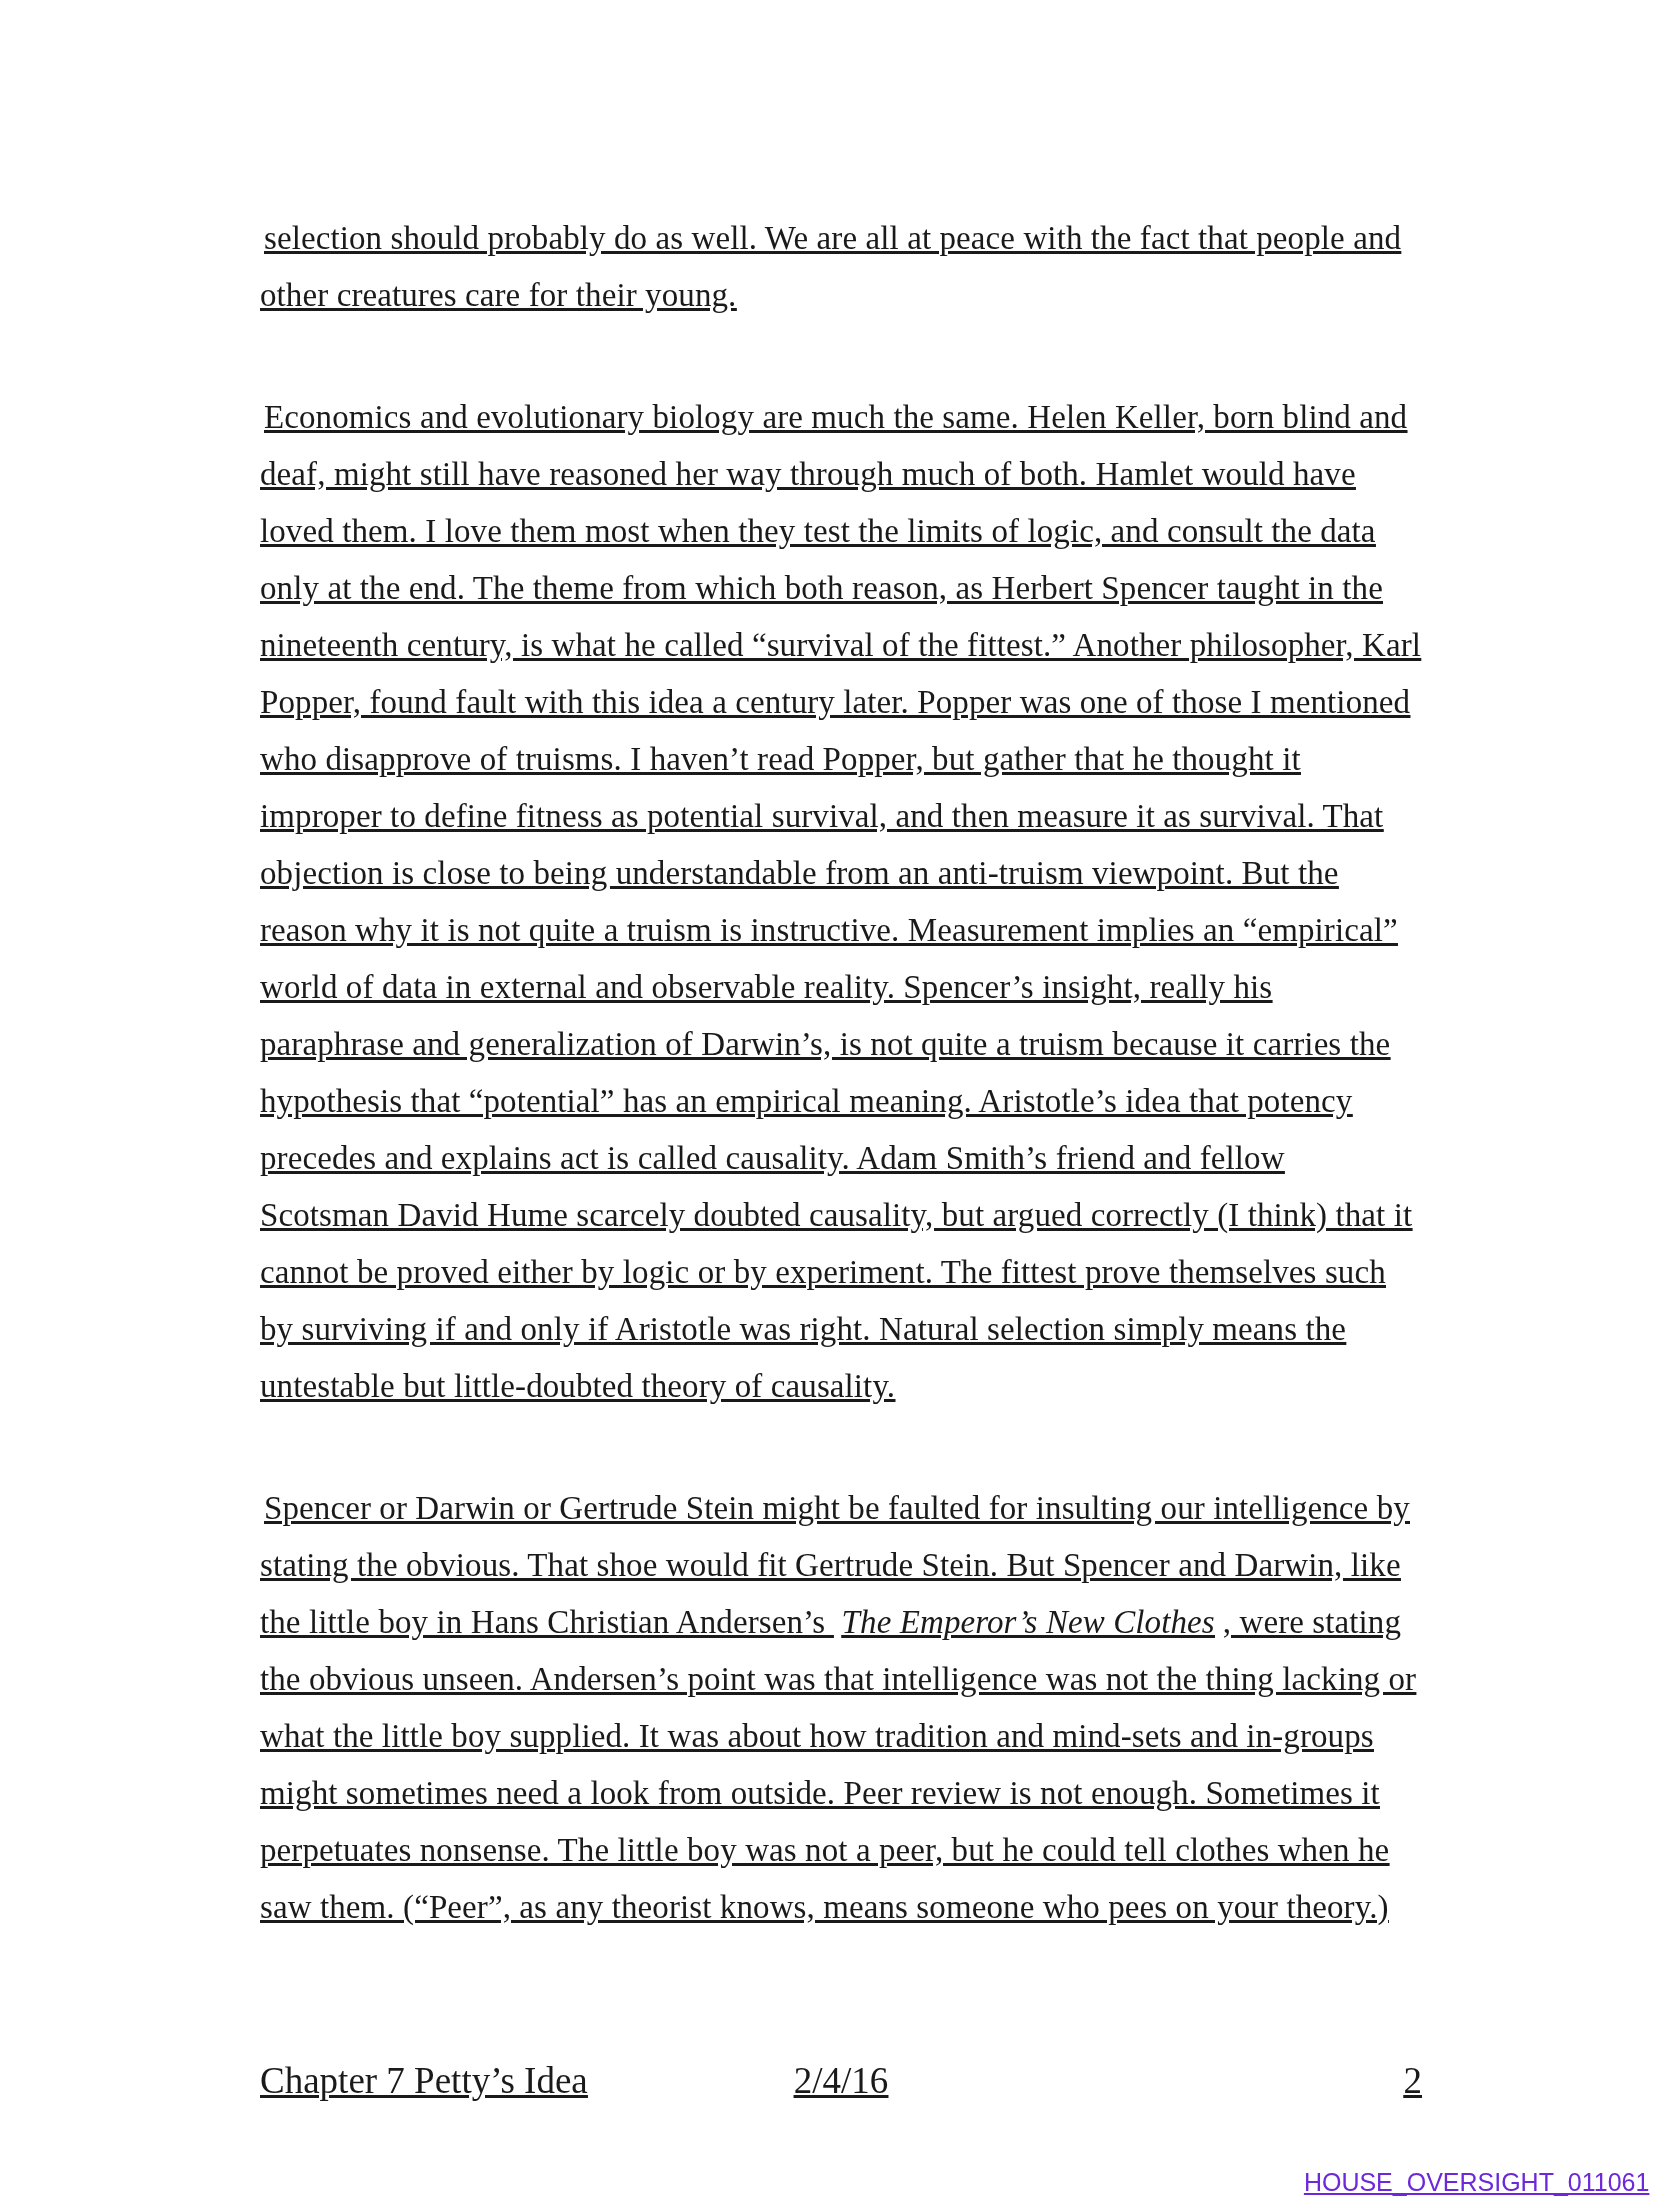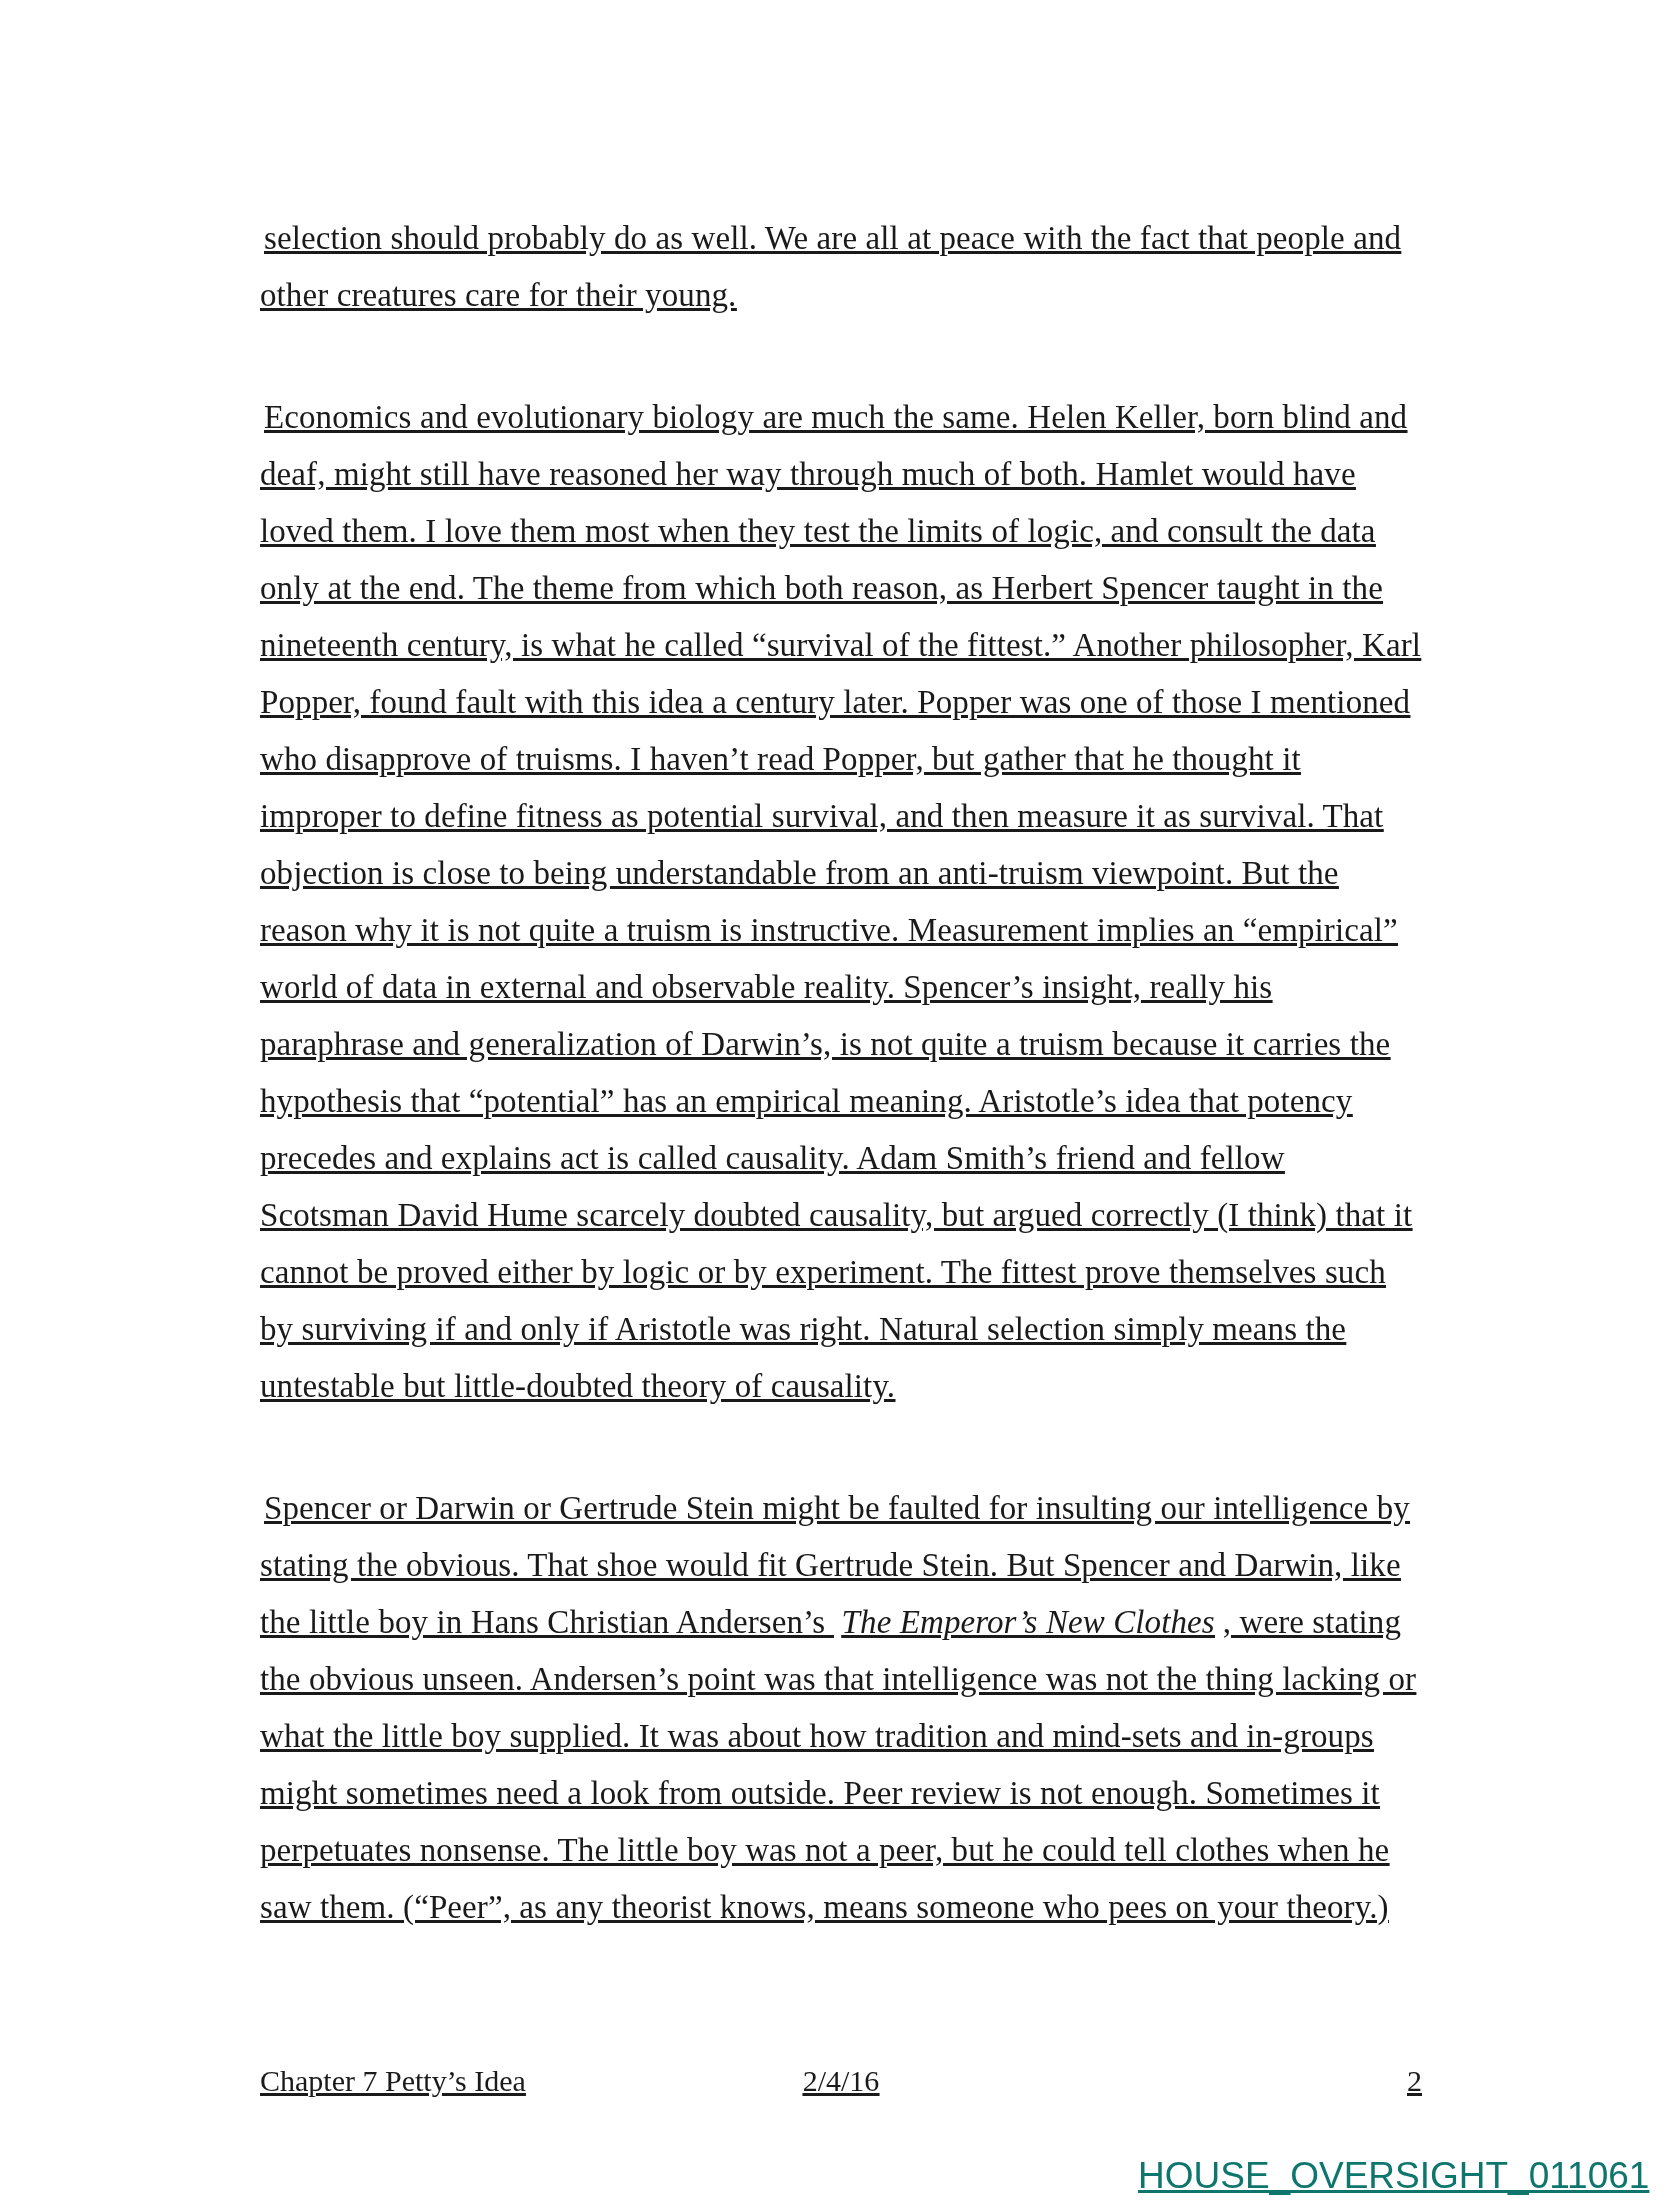--- a/index.html
+++ b/index.html
@@ -32,34 +32,34 @@
   }
   .content p:last-child { margin-bottom: 0; }
   .content em { font-style: italic; }
   .footer {
     position: absolute;
     left: 244px;
     top: 2046px;
     width: 1178px;
     display: flex;
     align-items: baseline;
-    font-size: 30px;
+    font-size: 37px;
     line-height: 37px;
     color: #1a1a1a;
   }
   .footer .left   { flex: 1; text-align: left; }
   .footer .center { flex: 1; text-align: center; }
   .footer .right  { flex: 1; text-align: right; }
   .bates {
     position: absolute;
     right: 23.6px;
     bottom: 11.8px;
     font-family: "Liberation Sans", sans-serif;
-    font-size: 37px;
-    color: #0f766e;
+    font-size: 25px;
+    color: #6d28d9;
     white-space: nowrap;
   }
 </style>
 </head>
 <body>
 
 <div class="page">
 
   <div class="content">
 

